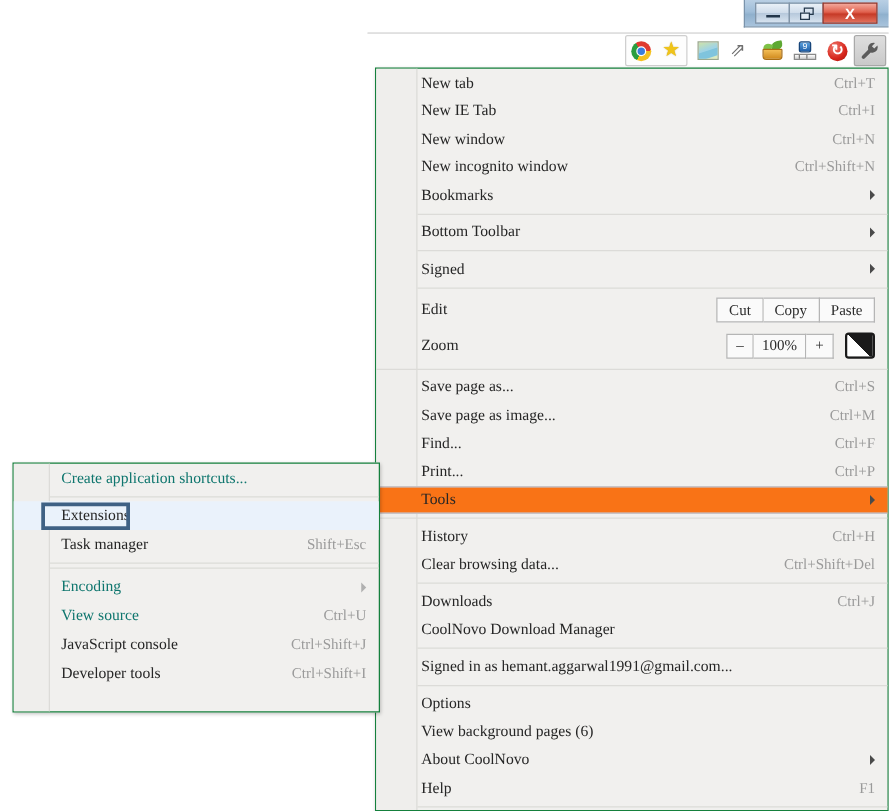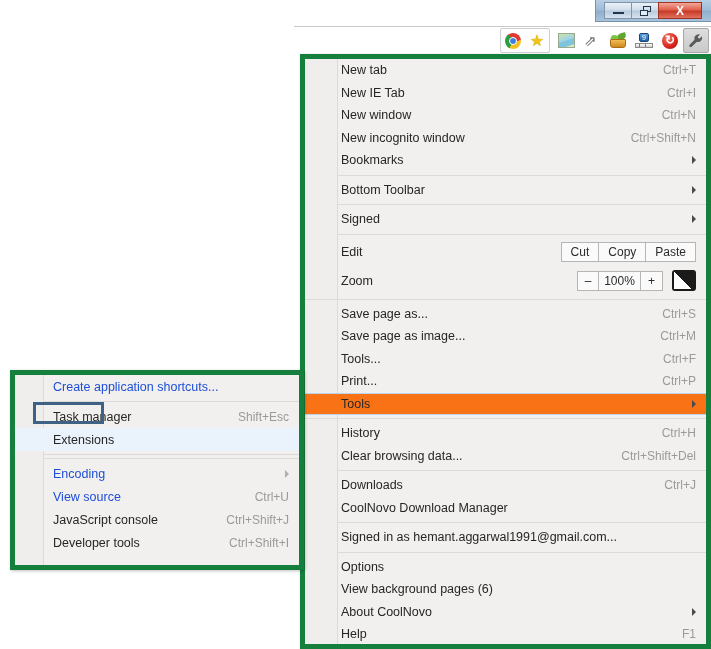--- a/index.html
+++ b/index.html
@@ -114,25 +114,26 @@
     color:#fff; font-size:12px; text-align:center; line-height:17px; font-weight:bold; }
 
   
   .ico-wrench { width:16px; height:16px; position:relative; }
   .ico-wrench svg { display:block; }
 
   
   .menu {
     position: absolute;
     background: #f1f0ee;
-    border: 5px solid #15803d;
+    border: 1px solid #15803d;
     box-sizing: border-box;
     box-shadow: 1px 1px 3px rgba(0,0,0,0.25);
     font-size: 12.5px;
     color: #262626;
+    font-family: Liberation Serif, serif;
   }
   .menu .gutter {
     position:absolute; left:0; top:0; bottom:0; width: 32px;
     background: #efeeec;
     border-right: 1px solid #dcdbd8;
   }
   .menu-inner { position: relative; }
 
   .mi {
     position: relative;
@@ -140,21 +141,21 @@
     display: flex;
     align-items: center;
     padding-left: 36px;
     padding-right: 10px;
     box-sizing: border-box;
     white-space: nowrap;
   }
   .mi .label { flex: 0 0 auto; }
   .mi .spacer { flex: 1 1 auto; }
   .mi .accel { color: #9a9a9a; font-size: 12px; }
-  .mi.disabled .label { color: #1d4ed8; }
+  .mi.disabled .label { color: #0f766e; }
   .mi .arrow {
     width: 0; height: 0;
     border-left: 4px solid #4a4a4a;
     border-top: 4px solid transparent;
     border-bottom: 4px solid transparent;
     margin-left: 8px;
   }
   .mi.disabled .arrow { border-left-color: #b0b0b0; }
   .mi.highlight {
     background: #f97316;
@@ -349,21 +350,21 @@
         <span class="label">Save page as...</span>
         <span class="spacer"></span>
         <span class="accel">Ctrl+S</span>
       </div>
       <div class="mi">
         <span class="label">Save page as image...</span>
         <span class="spacer"></span>
         <span class="accel">Ctrl+M</span>
       </div>
       <div class="mi">
-        <span class="label">Tools...</span>
+        <span class="label">Find...</span>
         <span class="spacer"></span>
         <span class="accel">Ctrl+F</span>
       </div>
       <div class="mi">
         <span class="label">Print...</span>
         <span class="spacer"></span>
         <span class="accel">Ctrl+P</span>
       </div>
 
       <div class="mi highlight">
@@ -439,29 +440,29 @@
     <div class="gutter"></div>
     <div class="menu-inner">
 
       <div class="mi disabled">
         <span class="label">Create application shortcuts...</span>
         <span class="spacer"></span>
       </div>
 
       <div class="sep"></div>
 
-      <div class="mi">
-        <span class="label">Task manager</span>
-        <span class="spacer"></span>
-        <span class="accel">Shift+Esc</span>
-      </div>
       <div class="mi row-sel">
         <span class="label">Extensions</span>
         <span class="spacer"></span>
       </div>
+      <div class="mi">
+        <span class="label">Task manager</span>
+        <span class="spacer"></span>
+        <span class="accel">Shift+Esc</span>
+      </div>
 
       <div class="sep"></div>
 
 
       <div class="sep"></div>
 
       <div class="mi disabled">
         <span class="label">Encoding</span>
         <span class="spacer"></span>
         <span class="arrow"></span>

